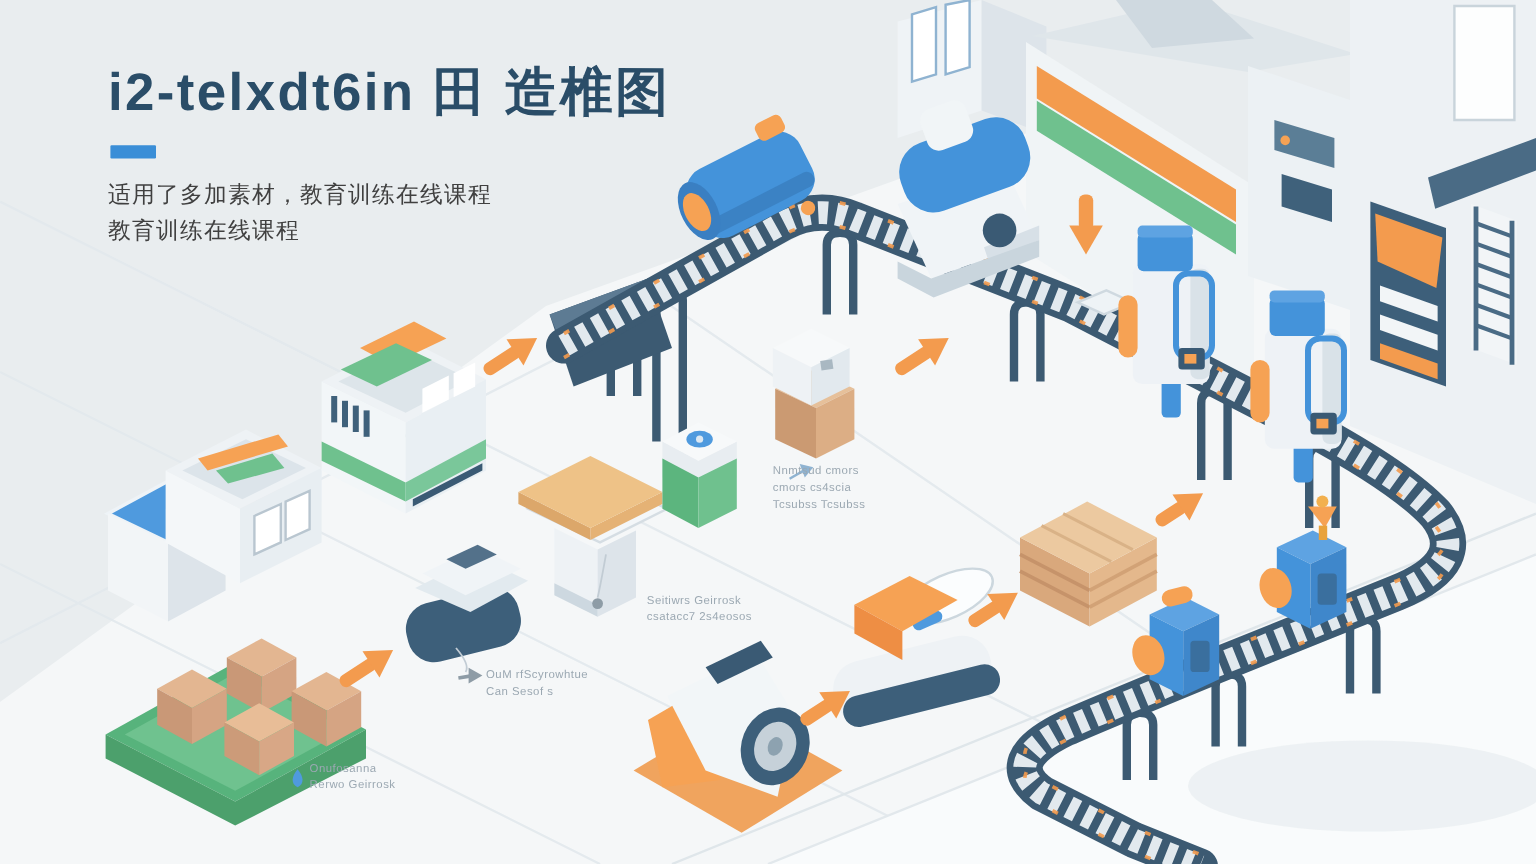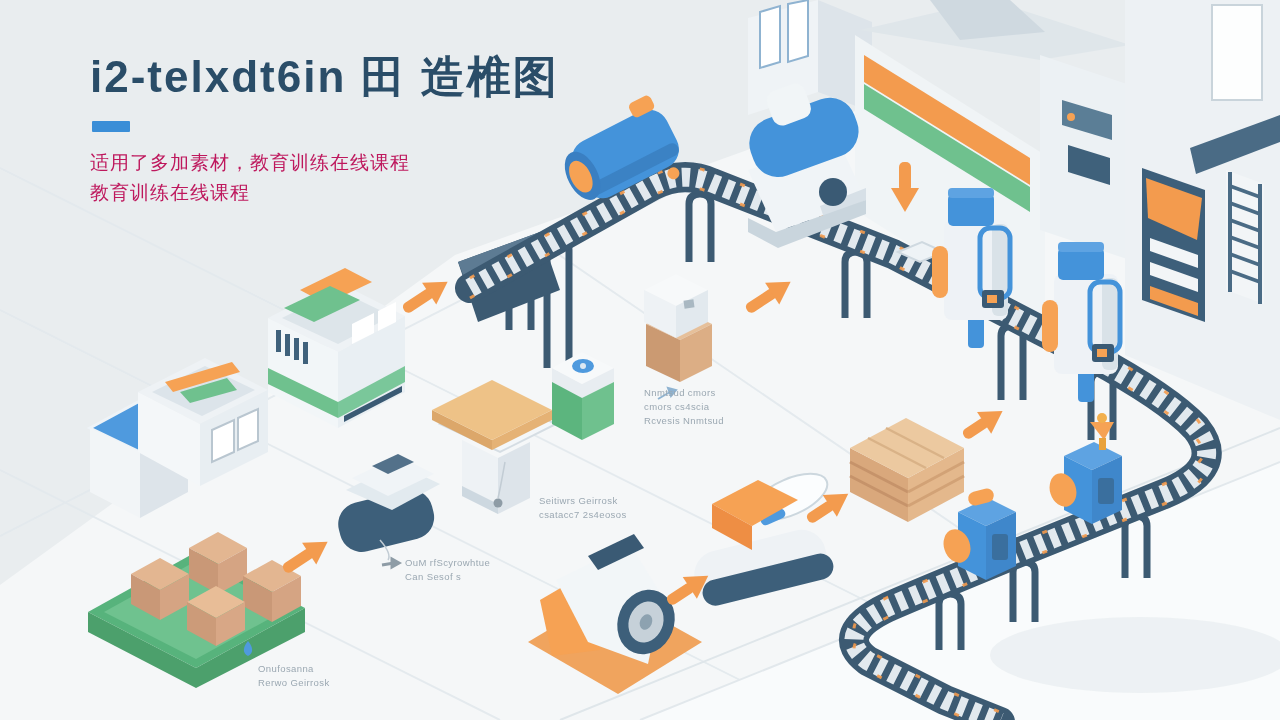--- a/index.html
+++ b/index.html
@@ -8,21 +8,21 @@
     background:#e9edef;
     font-family:Liberation Sans, sans-serif;
   }
   .scene{position:absolute;left:0;top:0;width:1280px;height:720px;}
   .hdr{position:absolute;left:90px;top:48px;z-index:5;}
   .title{
     font-size:44px;font-weight:800;color:#2a4d68;letter-spacing:2px;
     white-space:nowrap;
   }
   .accent-bar{width:38px;height:11px;background:#3a8ed7;border-radius:1px;margin:14px 0 0 2px;}
-  .subtitle{margin-top:16px;font-size:19px;color:#be185d;line-height:1.6;letter-spacing:1px;}
+  .subtitle{margin-top:16px;font-size:19px;color:#404040;line-height:1.6;letter-spacing:1px;}
   .note{
     position:absolute;z-index:5;font-size:9.5px;line-height:14px;
     color:#9ba8b2;letter-spacing:.4px;white-space:nowrap;
   }
   .note span{display:block;}
 </style>
 </head>
 <body>
 
 <div class="stage">
@@ -376,28 +376,28 @@
     <div class="accent-bar"></div>
     <div class="subtitle">
       <span>适用了多加素材，教育训练在线课程</span><br>
       <span>教育训练在线课程</span>
     </div>
   </div>
 
   <div class="note" style="left:644px;top:386px;">
     <span>Nnmtsud cmors</span>
     <span>cmors cs4scia</span>
-    <span>Rcvesis Nnmtsud</span>
+    <span>Tcsubss Tcsubss</span>
   </div>
   <div class="note" style="left:539px;top:494px;">
     <span>Seitiwrs Geirrosk</span>
     <span>csatacc7 2s4eosos</span>
   </div>
   <div class="note" style="left:405px;top:556px;">
     <span>OuM rfScyrowhtue</span>
     <span>Can Sesof s</span>
   </div>
-  <div class="note" style="left:258px;top:662px;">
+  <div class="note" style="left:258px;top:634px;">
     <span>Onufosanna</span>
     <span>Rerwo Geirrosk</span>
   </div>
 
 </div>
 
 </body></html>

